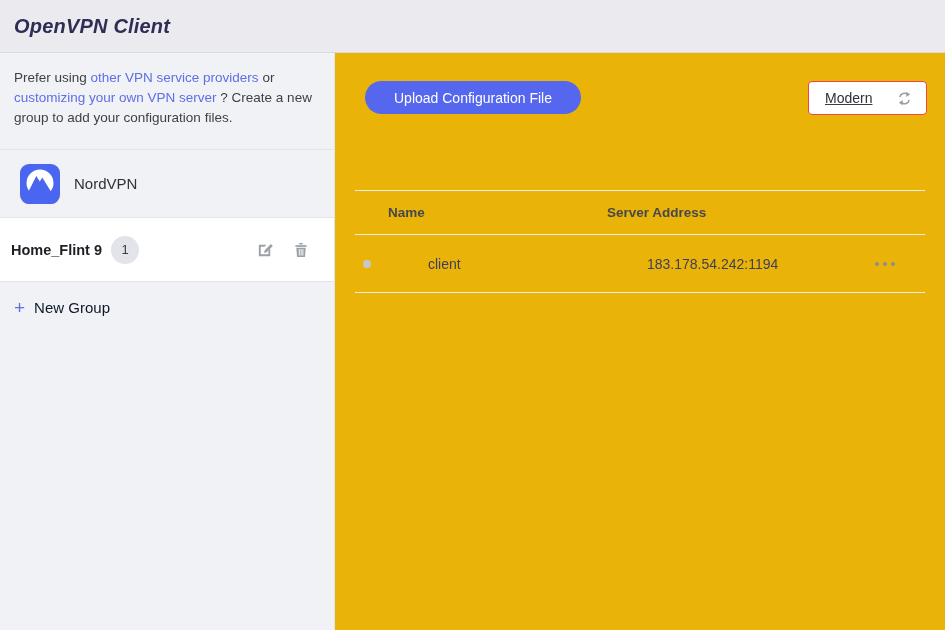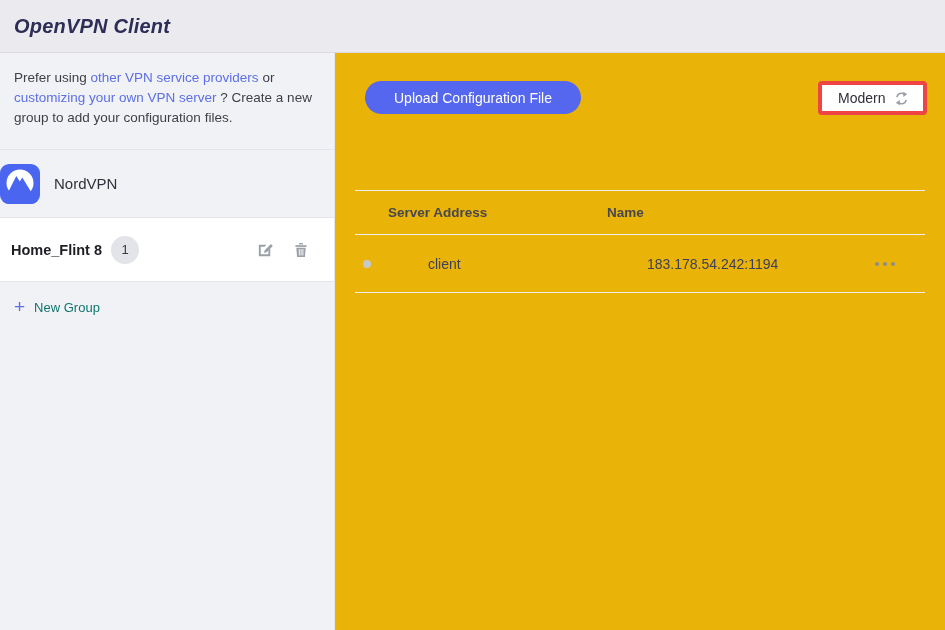--- a/index.html
+++ b/index.html
@@ -48,21 +48,21 @@
   }
   .intro a, .link {
     color: #5c6fe6;
     text-decoration: none;
     cursor: pointer;
   }
   .provider-row {
     height: 68px;
     display: flex;
     align-items: center;
-    padding-left: 0;
+    padding-left: 20px;
     border-bottom: 1px solid #e4e5ea;
     cursor: pointer;
   }
   .provider-logo {
     width: 40px;
     height: 40px;
     border-radius: 9px;
     background: #4a66f0;
     overflow: hidden;
     flex: none;
@@ -112,22 +112,22 @@
     align-items: center;
     gap: 9px;
     cursor: pointer;
   }
   .new-group .plus {
     font-size: 19px;
     line-height: 16px;
     color: #5c6fe6;
   }
   .new-group .label {
-    font-size: 13px;
-    color: #0f766e;
+    font-size: 15px;
+    color: #0f172a;
   }
 
   
   .toolbar {
     display: flex;
     align-items: center;
     justify-content: space-between;
     padding: 28px 18px 0 30px;
     height: 115px;
     align-items: flex-start;
@@ -138,29 +138,30 @@
     border: none;
     border-radius: 17px;
     height: 33px;
     padding: 0 29px;
     font-size: 14px;
     font-family: "Liberation Sans", sans-serif;
     cursor: pointer;
   }
   .mode-btn {
     background: #ffffff;
-    border: 4px solid #ef4444;
+    border: 1px solid #ef4444;
     border-radius: 4px;
     height: 34px;
-    width: 109px;
+    width: 119px;
     display: flex;
     align-items: center;
     justify-content: space-between;
     padding: 0 14px 0 16px;
     cursor: pointer;
+    text-decoration: underline;
   }
   .mode-value { font-size: 14px; color: #2f2f3a; }
 
   .config-table {
     margin: 22px 20px 0 20px;
   }
   .t-row {
     display: grid;
     grid-template-columns: 33px 219px 1fr 80px;
     align-items: center;
@@ -223,21 +224,21 @@
         <svg viewBox="0 0 40 40" width="40" height="40">
           <circle cx="20" cy="19" r="13.5" fill="#ffffff"></circle>
           <polygon points="8,28.5 16.3,12 19.8,17.5 22.3,13.5 31.5,28.5" fill="#4a66f0"></polygon>
           <rect x="3" y="28" width="34" height="12" fill="#4a66f0"></rect>
         </svg>
       </div>
       <span class="provider-name">NordVPN</span>
     </div>
 
     <div class="group-row">
-      <span class="group-name">Home_Flint 8</span>
+      <span class="group-name">Home_Flint 9</span>
       <span class="group-badge">1</span>
       <span class="group-actions">
         <span class="icon-btn">
           <svg viewBox="0 0 20 20" width="19" height="19" fill="#9aa0a6">
             <path d="M3 5h8l-2 2H5v8h8v-4l2-2v8H3V5z"></path>
             <path d="M9.2 10.8l6.5-6.5 2 2-6.5 6.5-2.8.8.8-2.8z"></path>
           </svg>
         </span>
         <span class="icon-btn">
           <svg viewBox="0 0 20 20" width="18" height="18" fill="#9aa0a6">
@@ -270,22 +271,22 @@
             <path d="M13 9.4A5 5 0 0 1 4.8 12.4" stroke="#9a9ea6" stroke-width="1.7" fill="none"></path>
             <polygon points="6.1,9.7 1.9,12.5 6.1,15.3" fill="#9a9ea6"></polygon>
           </svg>
         </span>
       </div>
     </div>
 
     <div class="config-table">
       <div class="t-row t-head">
         <span></span>
+        <span class="th">Name</span>
         <span class="th">Server Address</span>
-        <span class="th">Name</span>
         <span></span>
       </div>
       <div class="t-row t-data">
         <span class="status-dot"></span>
         <span class="td">client</span>
         <span class="td">183.178.54.242:1194</span>
         <span class="ellipsis">
             <i></i>
             <i></i>
             <i></i>

